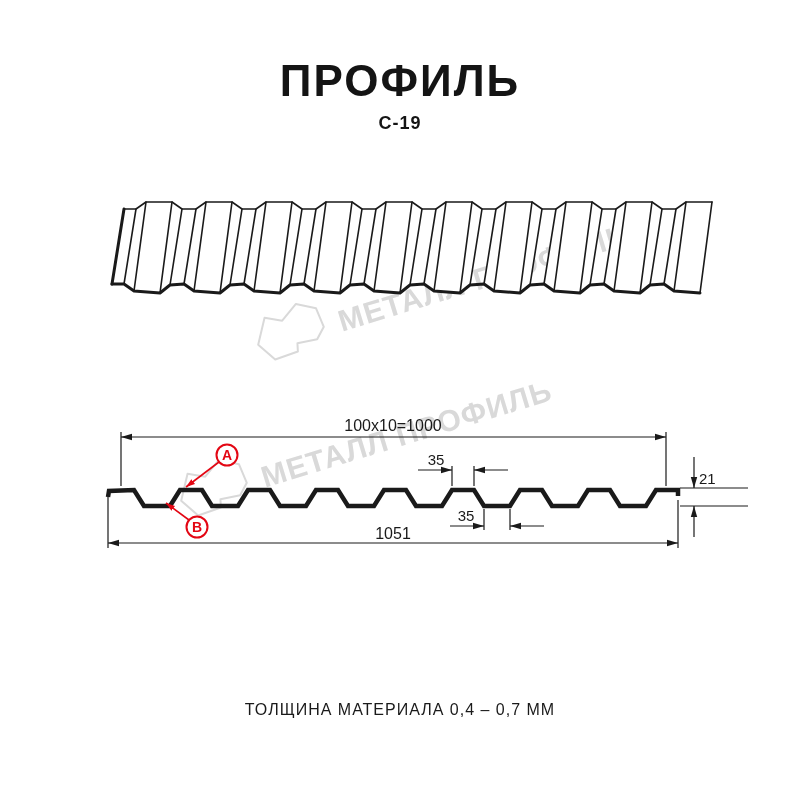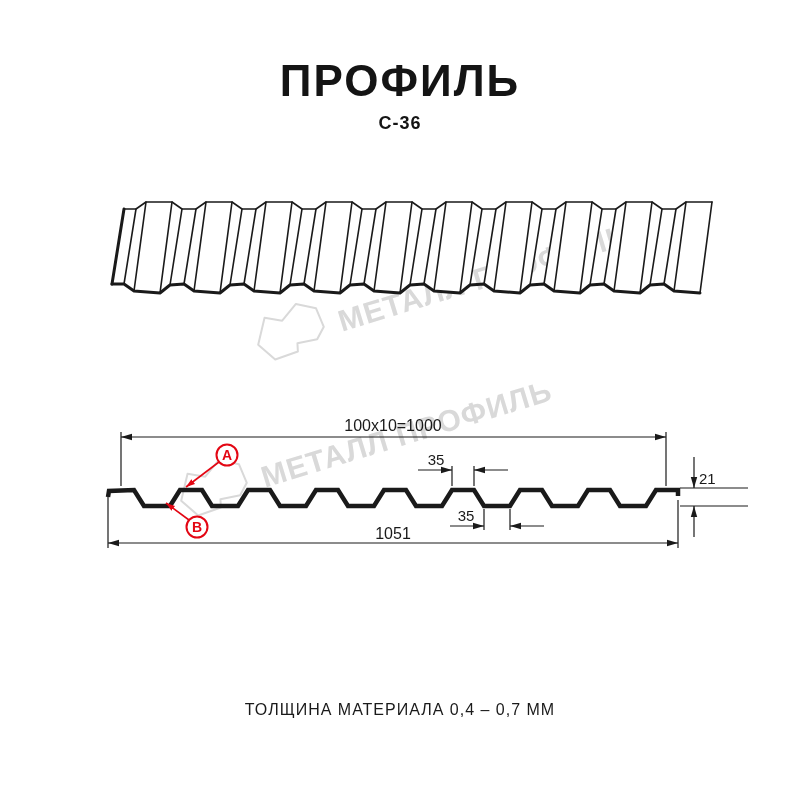--- a/index.html
+++ b/index.html
@@ -14,21 +14,21 @@
   .dimtext{font-size:16px;fill:#1a1a1a;}
   .dimsmall{font-size:15px;fill:#1a1a1a;}
   .wmtext{font-size:30px;font-weight:bold;letter-spacing:1px;fill:#d9d9d9;}
   .redletter{font-size:14px;font-weight:600;fill:#e30613;}
 </style>
 </head>
 <body>
 
 <div class="header">
   <h1 class="title">ПРОФИЛЬ</h1>
-  <div class="subtitle">С-36</div>
+  <div class="subtitle">С-19</div>
 </div>
 
 <svg class="diagram" width="800" height="800" viewBox="0 0 800 800">
   <defs>
     <marker id="mA" markerUnits="userSpaceOnUse" markerWidth="14" markerHeight="10" refX="12" refY="5" orient="auto">
       <path d="M12 5 L1 1.8 L1 8.2 Z" fill="#1a1a1a"></path>
     </marker>
     <marker id="mR" markerUnits="userSpaceOnUse" markerWidth="11" markerHeight="9" refX="9" refY="4" orient="auto">
       <path d="M9 4 L0 1 L0 7 Z" fill="#e30613"></path>
     </marker>

